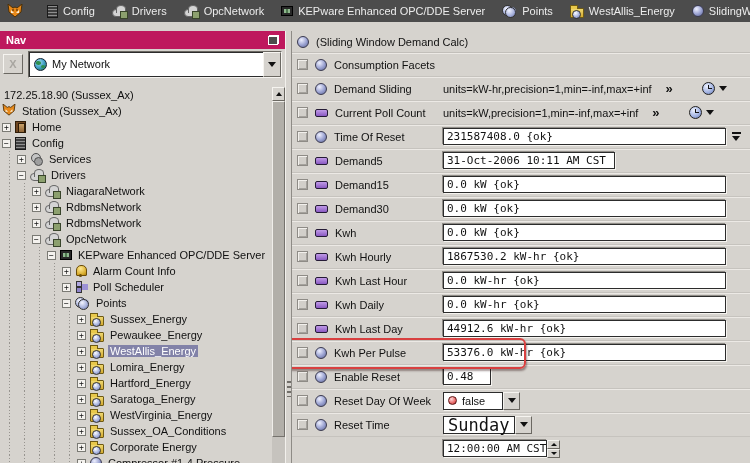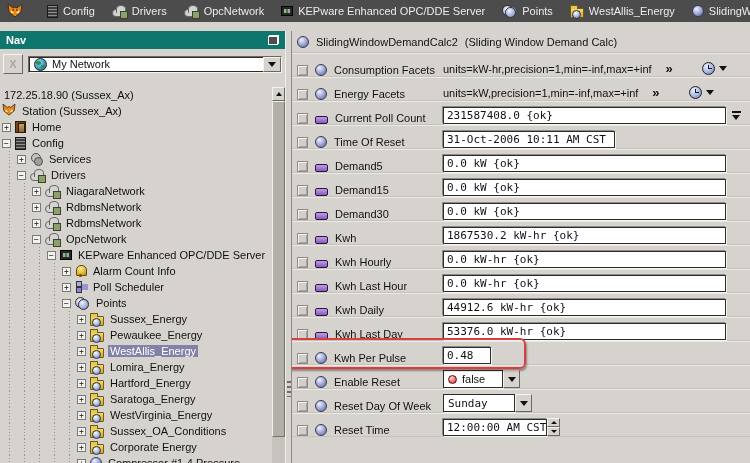--- a/index.html
+++ b/index.html
@@ -11,28 +11,28 @@
   
   .tabbar{height:22px;background:#4c4c4c;display:flex;align-items:center;color:#ececec;
           overflow:hidden;white-space:nowrap;}
   .logo{width:30px;display:flex;justify-content:center;align-items:center;flex:none;}
   .tab{display:flex;align-items:center;gap:5px;margin-left:17px;flex:none;cursor:default;}
   .tab .tlabel{color:#ececec;}
 
   
   .content{display:flex;height:441px;padding-top:9px;}
   .nav{width:285px;display:flex;flex-direction:column;flex:none;}
-  .nav-title{height:18px;background:#0f766e;color:#fff;font-weight:bold;display:flex;
+  .nav-title{height:18px;background:#be185d;color:#fff;font-weight:bold;display:flex;
              align-items:center;padding:0 6px;flex:none;}
   .nav-toolbar{height:30px;display:flex;align-items:center;gap:5px;padding:4px 3px;flex:none;}
   .xbtn{width:20px;height:20px;display:flex;align-items:center;justify-content:center;
         color:#a8a5a0;font-weight:bold;font-size:11px;}
   .raised{background:#d6d3ce;border:1px solid;border-color:#f6f4f0 #6b6862 #6b6862 #f6f4f0;}
   .sunkenframe{border:1px solid;border-color:#6b6862 #f6f4f0 #f6f4f0 #6b6862;}
-  .combo{flex:1;height:17px;display:flex;align-items:stretch;background:#701a75;}
+  .combo{flex:1;height:27px;display:flex;align-items:stretch;background:#701a75;}
   .combo-field{flex:1;display:flex;align-items:center;gap:5px;padding:0 4px;background:#fff;
                border:1px solid #2c2c2c;border-right:none;}
   .combo-btn{width:18px;display:flex;align-items:center;justify-content:center;flex:none;}
   .arrow-down{width:0;height:0;border-left:4px solid transparent;border-right:4px solid transparent;
               border-top:5px solid #111;}
   .arrow-up{width:0;height:0;border-left:4px solid transparent;border-right:4px solid transparent;
             border-bottom:5px solid #111;}
 
   
   .tree{flex:1;position:relative;overflow:hidden;padding-top:8px;}
@@ -56,40 +56,40 @@
   
   .splitter{width:7px;flex:none;background:#d6d3ce;border-left:1px solid #f2f0ec;
             border-right:1px solid #8e8b86;position:relative;}
   .grip{position:absolute;left:1px;top:350px;width:4px;height:16px;
         background-image:repeating-linear-gradient(to bottom,#716e69 0 2px,transparent 2px 5px);}
 
   
   .sheet{flex:1;display:flex;flex-direction:column;overflow:hidden;}
   .sheet-title{height:22px;display:flex;align-items:center;gap:7px;padding:0 5px;flex:none;
                border-bottom:1px solid #c2bfba;box-shadow:0 1px 0 #ece9e5;}
-  .prow{height:24px;display:flex;align-items:flex-end;padding:0 5px;flex:none;position:relative;
+  .prow{height:24px;display:flex;align-items:center;padding:0 5px;flex:none;position:relative;
         border-bottom:1px solid #c6c3be;box-shadow:inset 0 1px 0 #ece9e5;}
   .chk{width:11px;height:11px;flex:none;background:#d2cfca;border:1px solid #8e8b86;
        box-shadow:inset 1px 1px 0 #f2f0ec,inset -1px -1px 0 #a5a29d;margin-right:7px;}
   .plabel{margin-left:7px;white-space:nowrap;}
   .pval{position:absolute;left:151px;display:flex;align-items:center;margin-top:48px;}
   .tfield{height:17px;background:#fff;border:1px solid #2c2c2c;
           box-shadow:-1px -1px 0 #8e8b86,1px 1px 0 #f6f4f0;
           font-family:"DejaVu Sans Mono",monospace;font-size:11px;
           display:flex;align-items:center;padding:0 3px;white-space:pre;overflow:hidden;}
   .w-full{width:283px;}.w-medium{width:172px;}.w-small{width:48px;}
   .w-dom{width:96px;}.w-time{width:104px;}
   .suffix{margin-left:9px;white-space:nowrap;}
   .fval{white-space:nowrap;}
   .chev{font-weight:bold;font-size:13px;margin-left:14px;letter-spacing:-1px;}
   .enum-box{height:18px;width:60px;background:#fff;border:1px solid #2c2c2c;display:flex;
             align-items:center;gap:5px;padding:0 4px;box-shadow:1px 1px 0 #f6f4f0;}
   .sel-box{height:18px;width:72px;background:#fff;border:1px solid #2c2c2c;display:flex;
            align-items:center;padding:0 4px;box-shadow:1px 1px 0 #f6f4f0;
-           font-family:"DejaVu Sans Mono",monospace;font-size:11px;}
+           font-family:"DejaVu Sans Mono",monospace;font-size:17px;}
   .dropbtn{width:17px;height:18px;display:flex;align-items:center;justify-content:center;flex:none;}
   .spinner{display:flex;flex-direction:column;width:13px;height:18px;flex:none;}
   .spin-b{flex:1;display:flex;align-items:center;justify-content:center;}
   .spin-b .arrow-up{border-left-width:3px;border-right-width:3px;border-bottom-width:3px;}
   .spin-b .arrow-down{border-left-width:3px;border-right-width:3px;border-top-width:3px;}
   .prow.hl::after{content:"";position:absolute;left:-12px;top:-3px;width:242px;height:27px;
                   border:2px solid #d84040;border-radius:6px;pointer-events:none;z-index:6;
                   box-shadow:1px 2px 2px rgba(40,10,10,.4);}
 
   
@@ -431,39 +431,38 @@
       </div>
     </div>
 
     <div class="splitter">
       <span class="grip"></span>
     </div>
 
     <div class="sheet">
       <div class="sheet-title">
         <span class="ic i-sphere"></span>
-        <span>SlidingWindowDemandCalc2</span>
         <span>(Sliding Window Demand Calc)</span>
       </div>
       <div id="rows-holder">
           <div class="prow">
             <span class="chk"></span>
             <span class="ic i-sphere"></span>
             <span class="plabel">Consumption Facets</span>
             <span class="pval">
               <span class="fval">units=kW-hr,precision=1,min=-inf,max=+inf</span>
               <span class="chev">»</span>
               <span class="ic i-history"></span>
               <span class="arrow-down mini-arrow"></span>
             </span>
           </div>
           <div class="prow">
             <span class="chk"></span>
             <span class="ic i-sphere"></span>
-            <span class="plabel">Energy Facets</span>
+            <span class="plabel">Demand Sliding</span>
             <span class="pval">
               <span class="fval">units=kW,precision=1,min=-inf,max=+inf</span>
               <span class="chev">»</span>
               <span class="ic i-history"></span>
               <span class="arrow-down mini-arrow"></span>
             </span>
           </div>
           <div class="prow">
             <span class="chk"></span>
             <span class="ic i-slot"></span>

